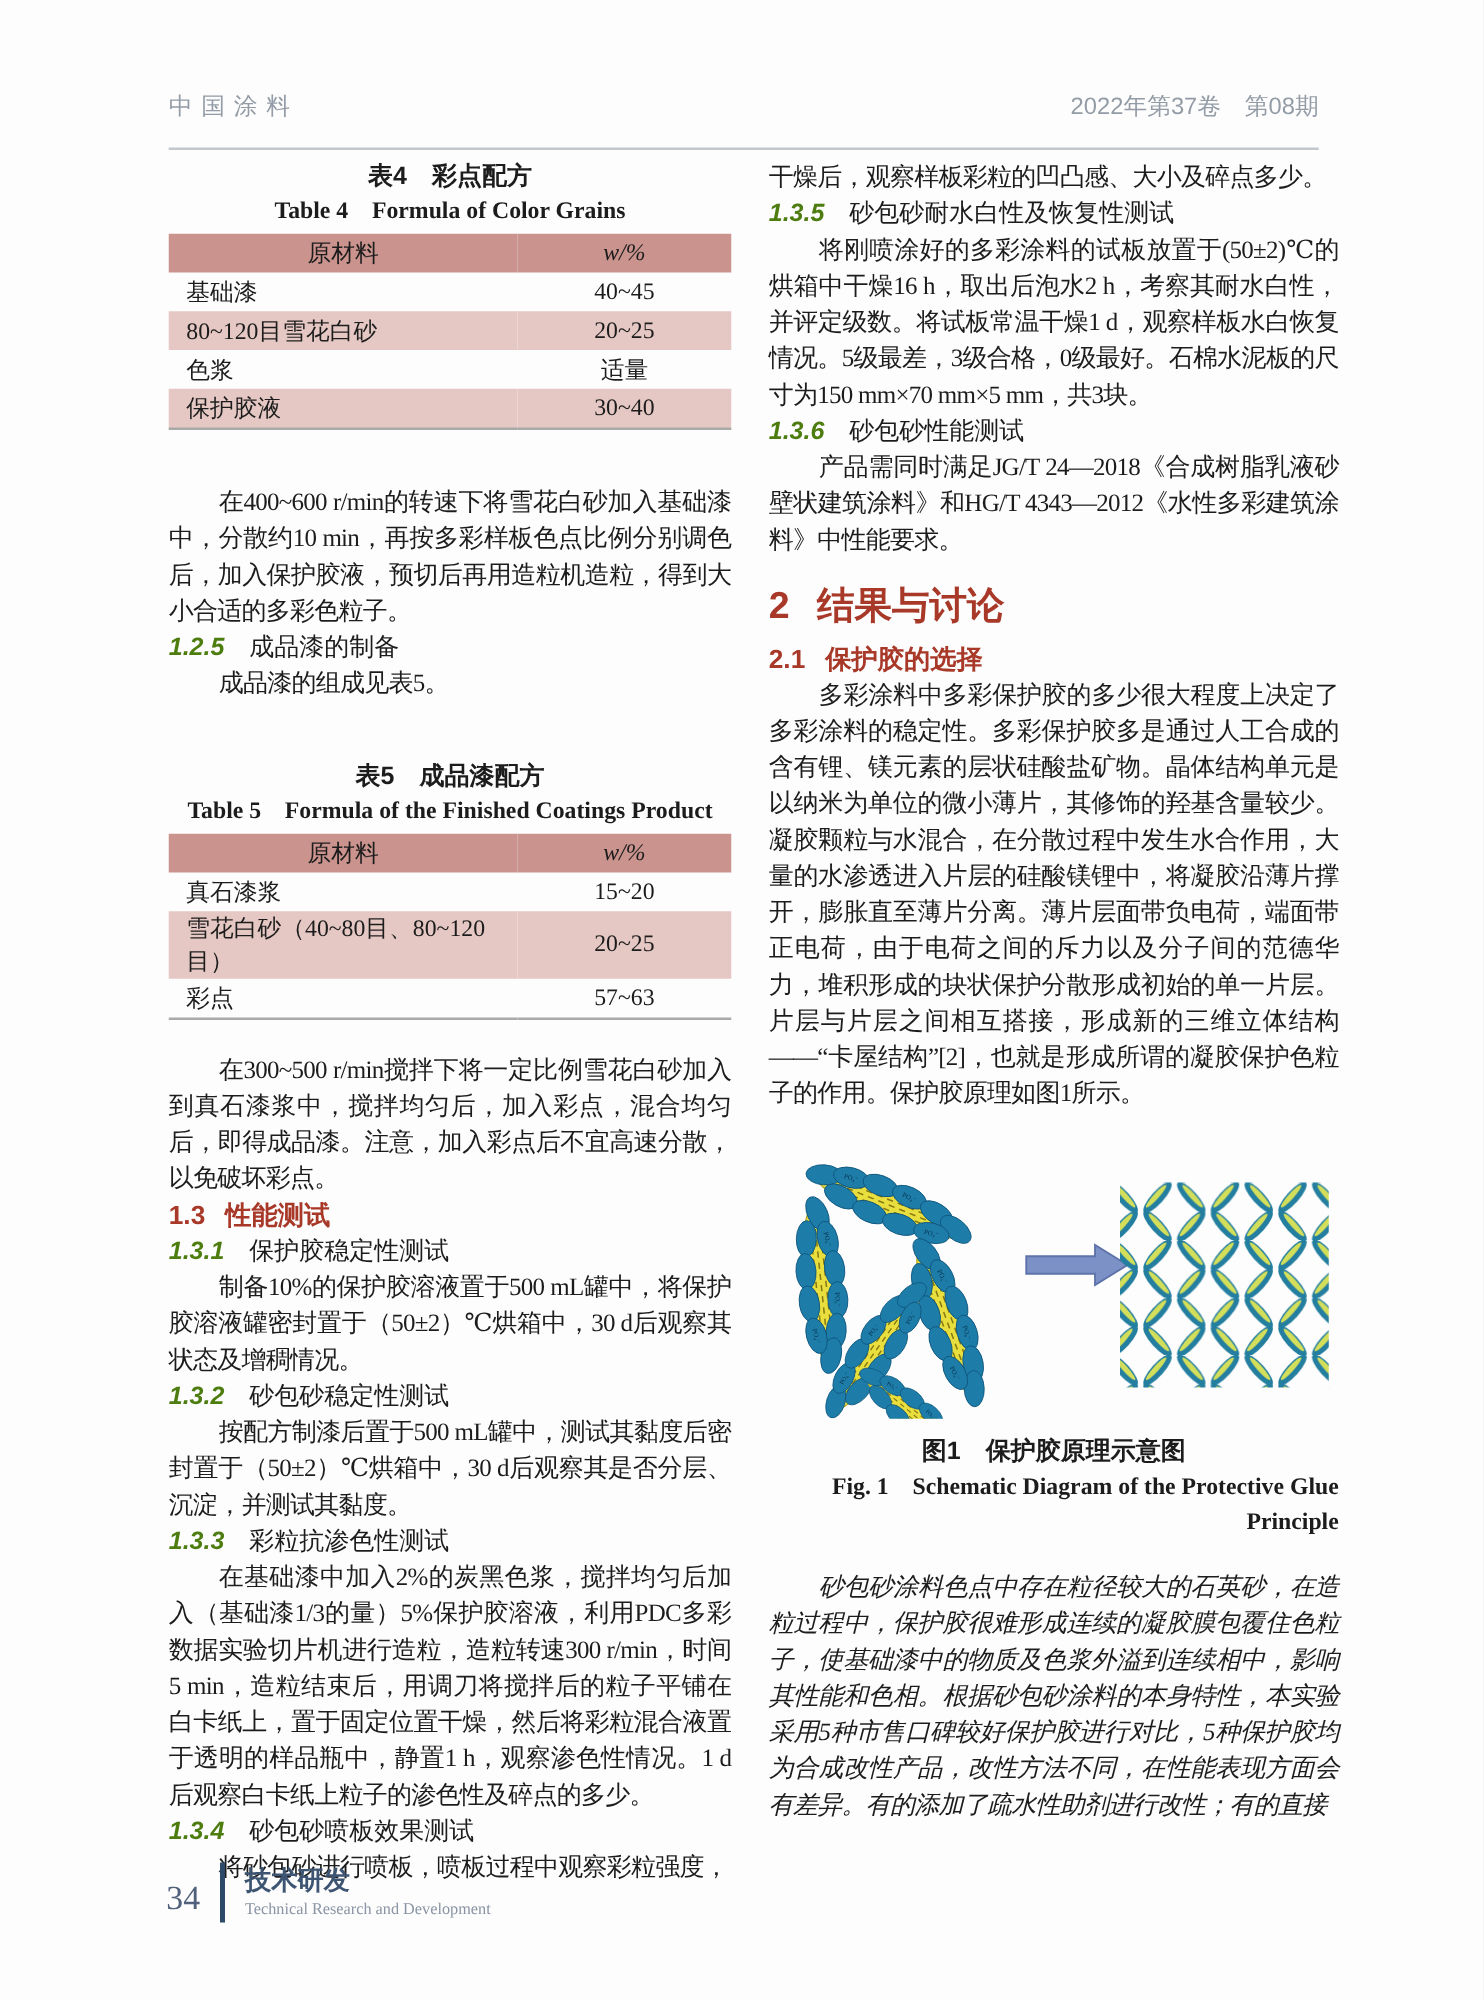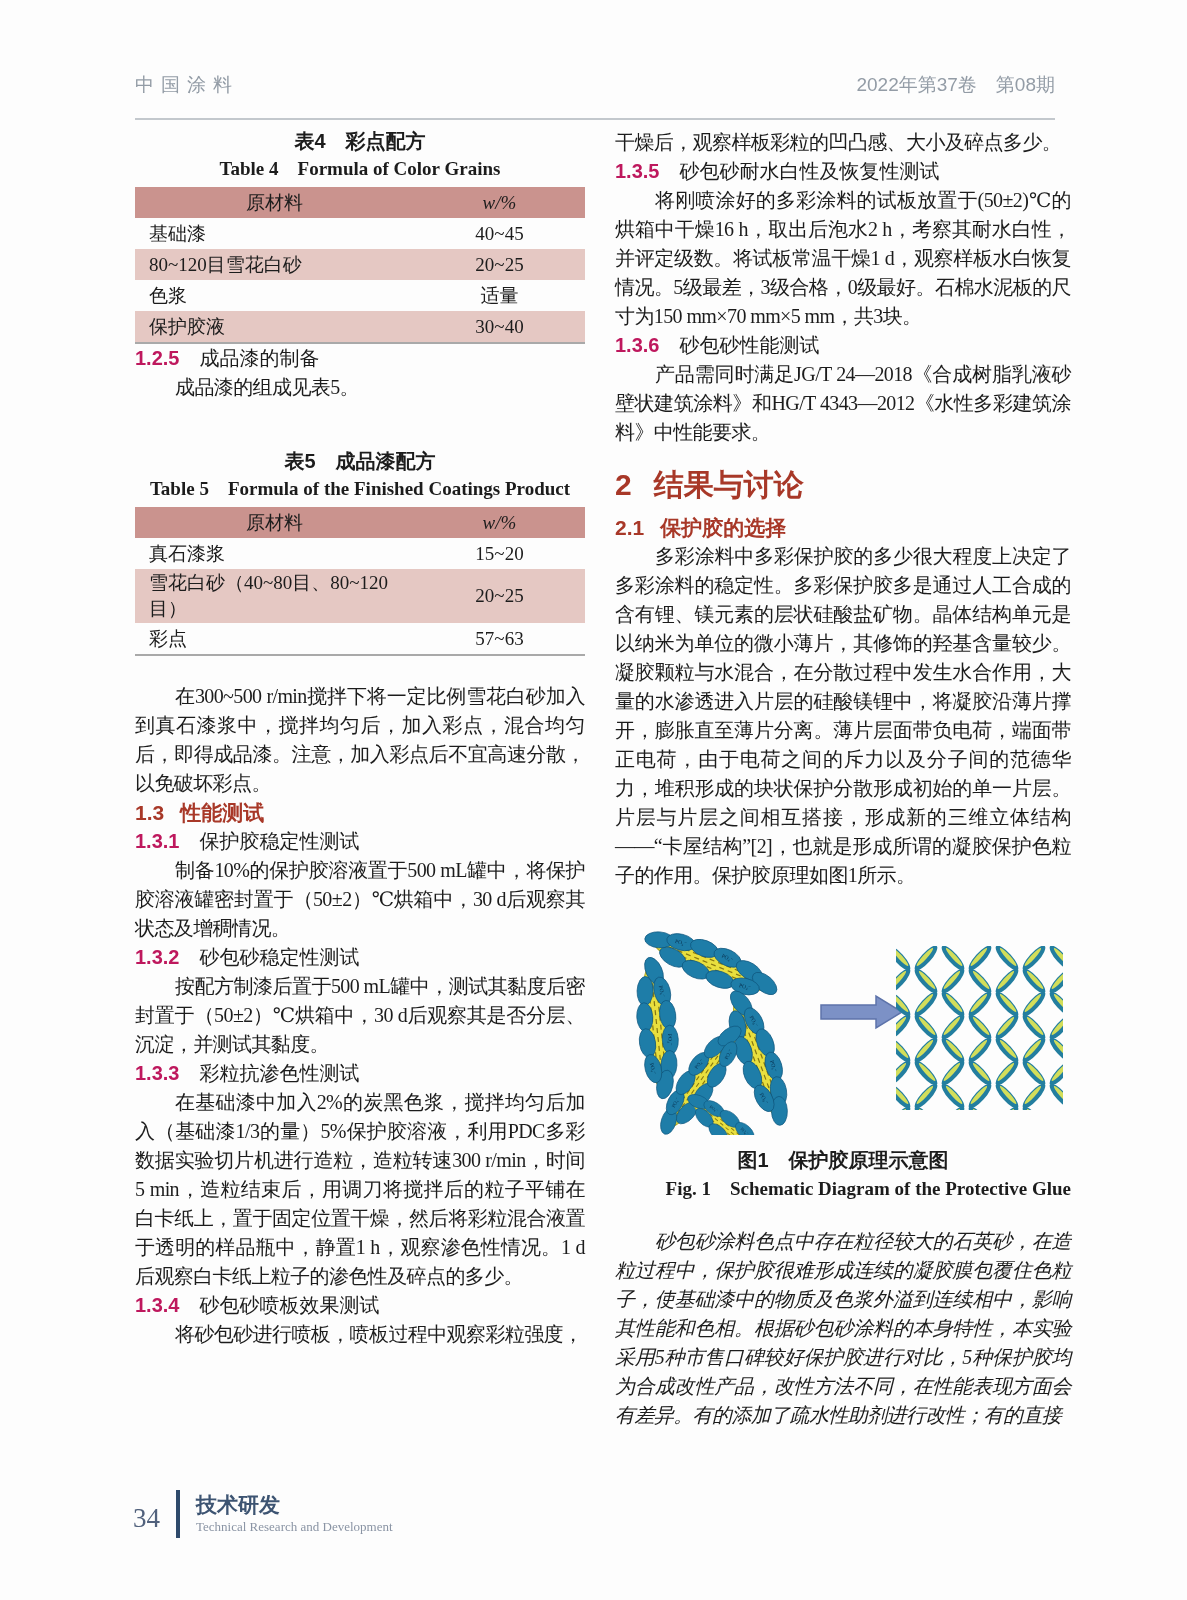--- a/index.html
+++ b/index.html
@@ -31,21 +31,21 @@
   }
   .col{width:450px;}
   .col.right{width:456px;}
   .para{
     font-size:20px;line-height:29px;letter-spacing:-0.6px;
     text-align:justify;text-indent:2em;margin:0;
   }
   .para.noindent{text-indent:0;}
   
   .h3row{display:flex;gap:20px;font-size:20px;line-height:29px;}
-  .h3row .hnum{color:#be185d;font-family:"Liberation Sans","DejaVu Sans",sans-serif;font-weight:600;}
+  .h3row .hnum{color:#4d7c0f;font-family:"Liberation Sans","DejaVu Sans",sans-serif;font-weight:600;font-style:italic;}
   .h3row .ht{color:#1c1c1c;}
   .h2row{display:flex;gap:16px;font-size:21px;line-height:29px;
     color:#a83828;font-family:"Liberation Sans","DejaVu Sans",sans-serif;font-weight:700;}
   .h1row{display:flex;gap:22px;font-size:30px;line-height:40px;margin:18px 0 8px 0;
     color:#a83828;font-family:"Liberation Sans","DejaVu Sans",sans-serif;font-weight:700;}
   
   .tblblock{margin:0;}
   .tcn{text-align:center;font-family:"Liberation Sans","DejaVu Sans",sans-serif;
     font-weight:700;font-size:20px;line-height:27px;}
   .ten{text-align:center;font-weight:700;font-size:19px;line-height:28px;}
@@ -116,20 +116,21 @@
                 <td class="c2">适量</td>
               </tr>
             <tr>
                 <td class="c1">保护胶液</td>
                 <td class="c2">30~40</td>
               </tr>
           </tbody>
         </table>
       </div>
 
+      <p class="para mt44">在400~600 r/min的转速下将雪花白砂加入基础漆中，分散约10 min，再按多彩样板色点比例分别调色后，加入保护胶液，预切后再用造粒机造粒，得到大小合适的多彩色粒子。</p>
 
       <div class="h3row">
         <span class="hnum">1.2.5</span>
         <span class="ht">成品漆的制备</span>
       </div>
       <p class="para">成品漆的组成见表5。</p>
 
       <div class="tblblock mt46">
         <div class="tcn">表5　成品漆配方</div>
         <div class="ten">Table 5　Formula of the Finished Coatings Product</div>
@@ -285,20 +286,21 @@
             <use href="#plt" transform="translate(116,232) rotate(40) scale(0.78)"></use>
           </g>
 
           <path d="M206,105 h55 v-9 l26,16 -26,16 v-9 h-55 z" fill="#7c91c6" stroke="#5d73aa" stroke-width="1.5"></path>
 
           <rect x="281" y="46" width="167" height="164" fill="url(#weave)"></rect>
         </svg>
 
         <div class="figcap-cn">图1　保护胶原理示意图</div>
         <div class="figcap-en">Fig. 1　Schematic Diagram of the Protective Glue</div>
+        <div class="figcap-en">Principle</div>
       </div>
 
       <p class="para mt24">砂包砂涂料色点中存在粒径较大的石英砂，在造粒过程中，保护胶很难形成连续的凝胶膜包覆住色粒子，使基础漆中的物质及色浆外溢到连续相中，影响其性能和色相。根据砂包砂涂料的本身特性，本实验采用5种市售口碑较好保护胶进行对比，5种保护胶均为合成改性产品，改性方法不同，在性能表现方面会有差异。有的添加了疏水性助剂进行改性；有的直接</p>
 
     </div>
   </div>
 
   <div class="ftr">
     <span class="pageno">34</span>
     <div class="fbar"></div>

